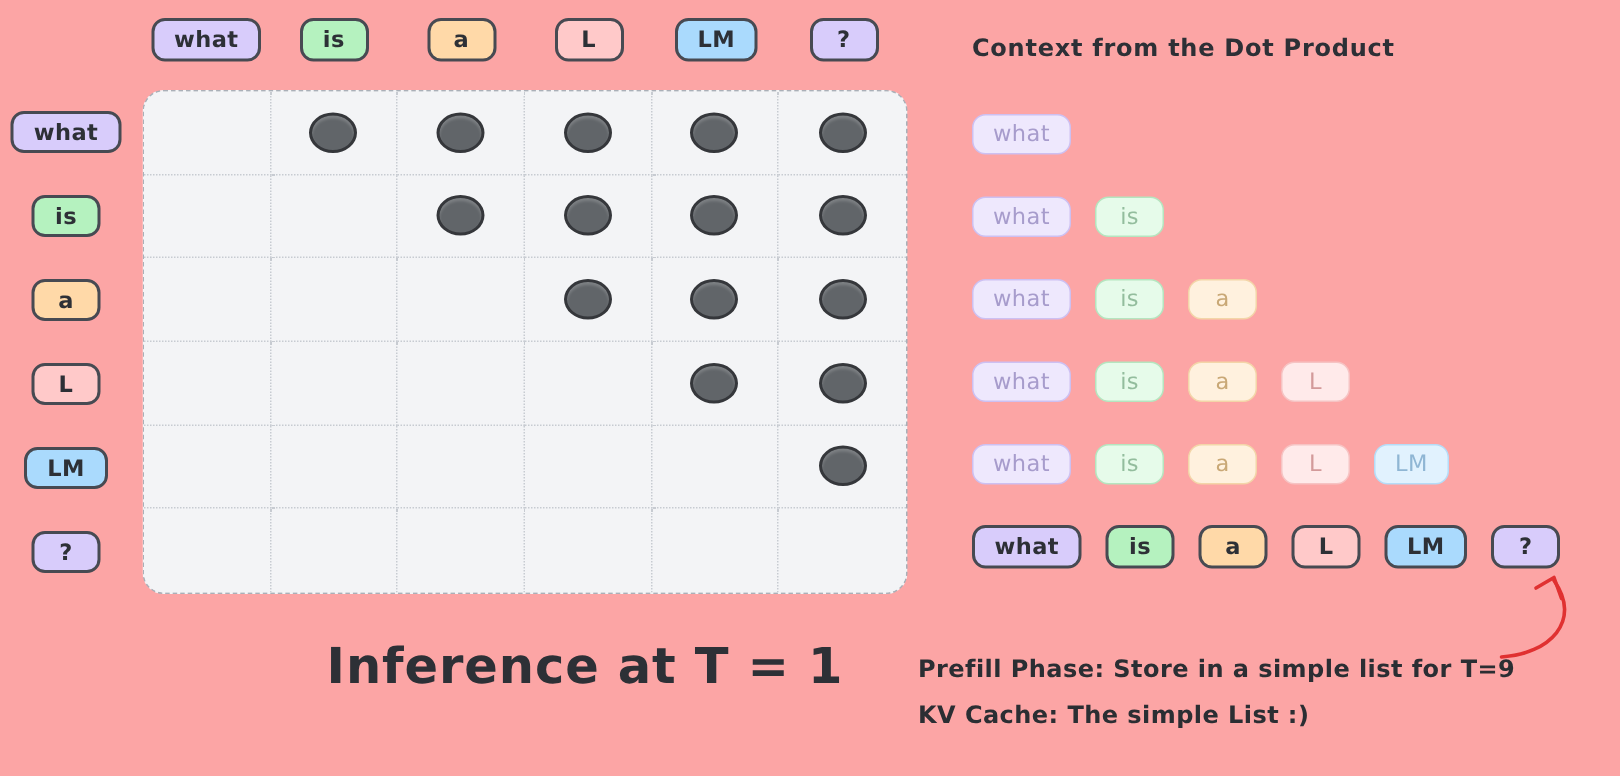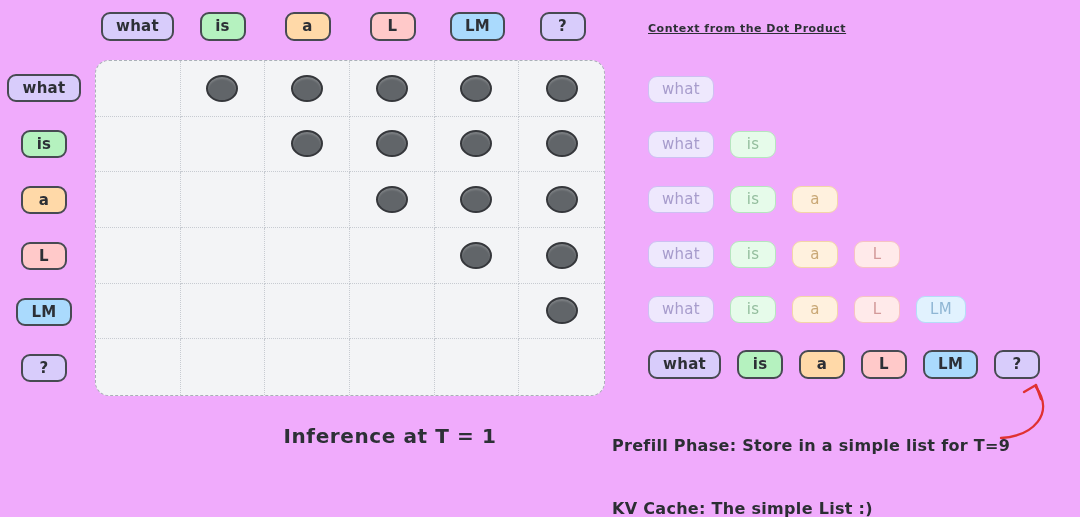--- a/index.html
+++ b/index.html
@@ -1,18 +1,18 @@
 <!DOCTYPE html>
 <html><head>
 <meta charset="utf-8">
 <style>
   html,body { margin:0; padding:0; background:#ffffff; }
   .canvas {
     position:relative; width:1080px; height:517px;
-    background:#f0abfc; overflow:hidden;
+    background:#fca5a5; overflow:hidden;
     font-family:"DejaVu Sans", sans-serif;
     color:#2d3036;
   }
 
   
   .chip {
     display:inline-flex; align-items:center; justify-content:center;
     box-sizing:border-box;
     min-width:46px; padding:3px 13px;
     border:1.7px solid #474a52; border-radius:9px;
@@ -47,39 +47,39 @@
     position:absolute; left:95px; top:12px; width:510px;
     display:grid; grid-template-columns:repeat(6,1fr); justify-items:center; align-items:center;
   }
   .row-tokens {
     position:absolute; left:0px; top:60px; width:88px; height:336px;
     display:grid; grid-template-rows:repeat(6,1fr); justify-items:center; align-items:center;
   }
 
   .caption {
     position:absolute; left:150px; top:424px; width:480px;
-    text-align:center; font-size:20px; font-weight:600;
+    text-align:center; font-size:33px; font-weight:600;
     letter-spacing:0.6px; color:#2d3036;
   }
 
   
   .ctx-title {
     position:absolute; left:648px; top:22px;
-    font-size:11px; font-weight:700; letter-spacing:0.5px; color:#2d3036;text-decoration:underline;
+    font-size:16px; font-weight:700; letter-spacing:0.5px; color:#2d3036;
   }
   .ctx-rows { position:absolute; left:648px; top:62px; display:flex; flex-direction:column; }
   .ctx-row { height:55px; display:flex; align-items:center; gap:16px; }
 
   .note-line1 {
     position:absolute; left:612px; top:436px;
     font-size:16px; font-weight:600; letter-spacing:0.3px; color:#2b2e33;
   }
   .note-line2 {
     position:absolute; left:612px; top:467px;
-    font-size:16px; font-weight:600; letter-spacing:0.3px; color:#2b2e33;margin-top:32px;
+    font-size:16px; font-weight:600; letter-spacing:0.3px; color:#2b2e33;
   }
 
   .arrow { position:absolute; left:955px; top:372px; }
 </style>
 </head>
 <body>
 
 <div class="canvas">
 
   <div class="col-tokens">

